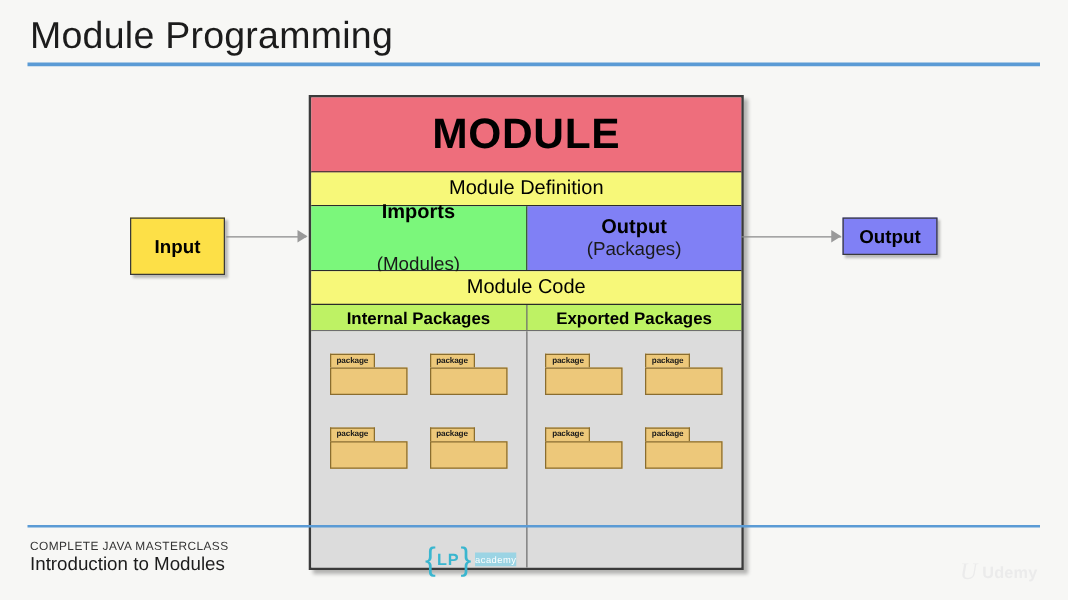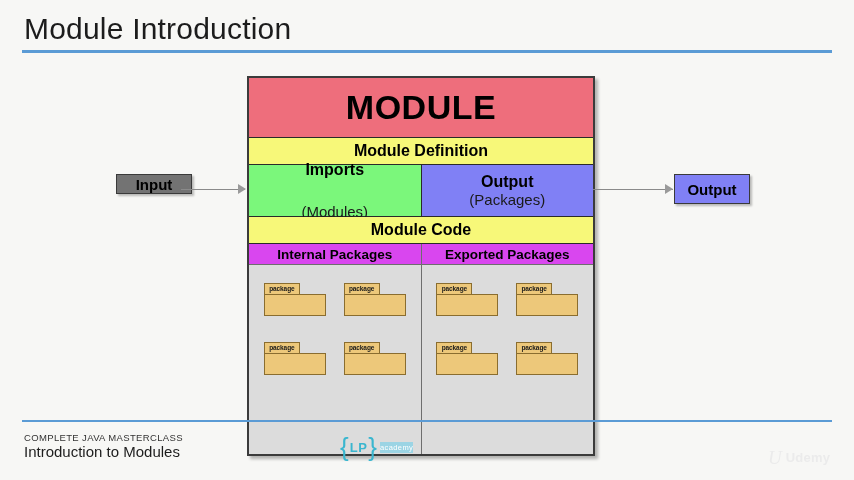--- a/index.html
+++ b/index.html
@@ -51,25 +51,25 @@
     border: 1px solid #3a3a3a;
     font-size: 15px;
     font-weight: bold;
     color: #000;
     display: flex;
     align-items: center;
     justify-content: center;
     box-shadow: 2px 2px 2px rgba(0,0,0,0.25);
   }
   #input-box {
-    left: 12px;
+    left: 0px;
     top: 98px;
     width: 76px;
-    height: 20px;
-    background: #737373;
+    height: 46px;
+    background: #fde047;
   }
   #output-box {
     left: 570px;
     top: 98px;
     width: 76px;
     height: 30px;
     background: #8080f5;
   }
 
   
@@ -120,21 +120,21 @@
     box-sizing: border-box;
   }
   .band-yellow {
     height: 27px;
     background: #f7f879;
     border-bottom: 1px solid #2a2a2a;
     display: flex;
     align-items: center;
     justify-content: center;
     font-size: 16px;
-    font-weight: bold;
+    font-weight: normal;
     color: #000;
     box-sizing: border-box;
   }
   #imports-exports {
     height: 52px;
     display: flex;
     border-bottom: 1px solid #2a2a2a;
     box-sizing: border-box;
   }
   .ie-cell {
@@ -161,21 +161,21 @@
   }
   .ie-sub {
     font-size: 15px;
     font-weight: normal;
     color: #1a1a1a;
     line-height: 18px;
   }
   #pkg-headers {
     height: 21px;
     display: flex;
-    background: #d946ef;
+    background: #bef264;
     border-bottom: 1px solid #6e6e6e;
     box-sizing: border-box;
   }
   .pkg-header-cell {
     flex: 1;
     display: flex;
     align-items: center;
     justify-content: center;
     font-size: 13.5px;
     font-weight: bold;
@@ -321,21 +321,21 @@
   #udemy-word {
     font-size: 13px;
     font-weight: bold;
     color: #ebebeb;
     letter-spacing: 0.2px;
   }
 </style>
 </head>
 <body>
 
-<div id="slide-title">Module Introduction</div>
+<div id="slide-title">Module Programming</div>
 <div id="title-rule"></div>
 
 <div id="diagram">
 
   <div id="input-box" class="side-box">
     <span>Input</span>
   </div>
   <div id="connector-in" class="connector"></div>
   <div id="arrow-in" class="arrow-head"></div>
 

